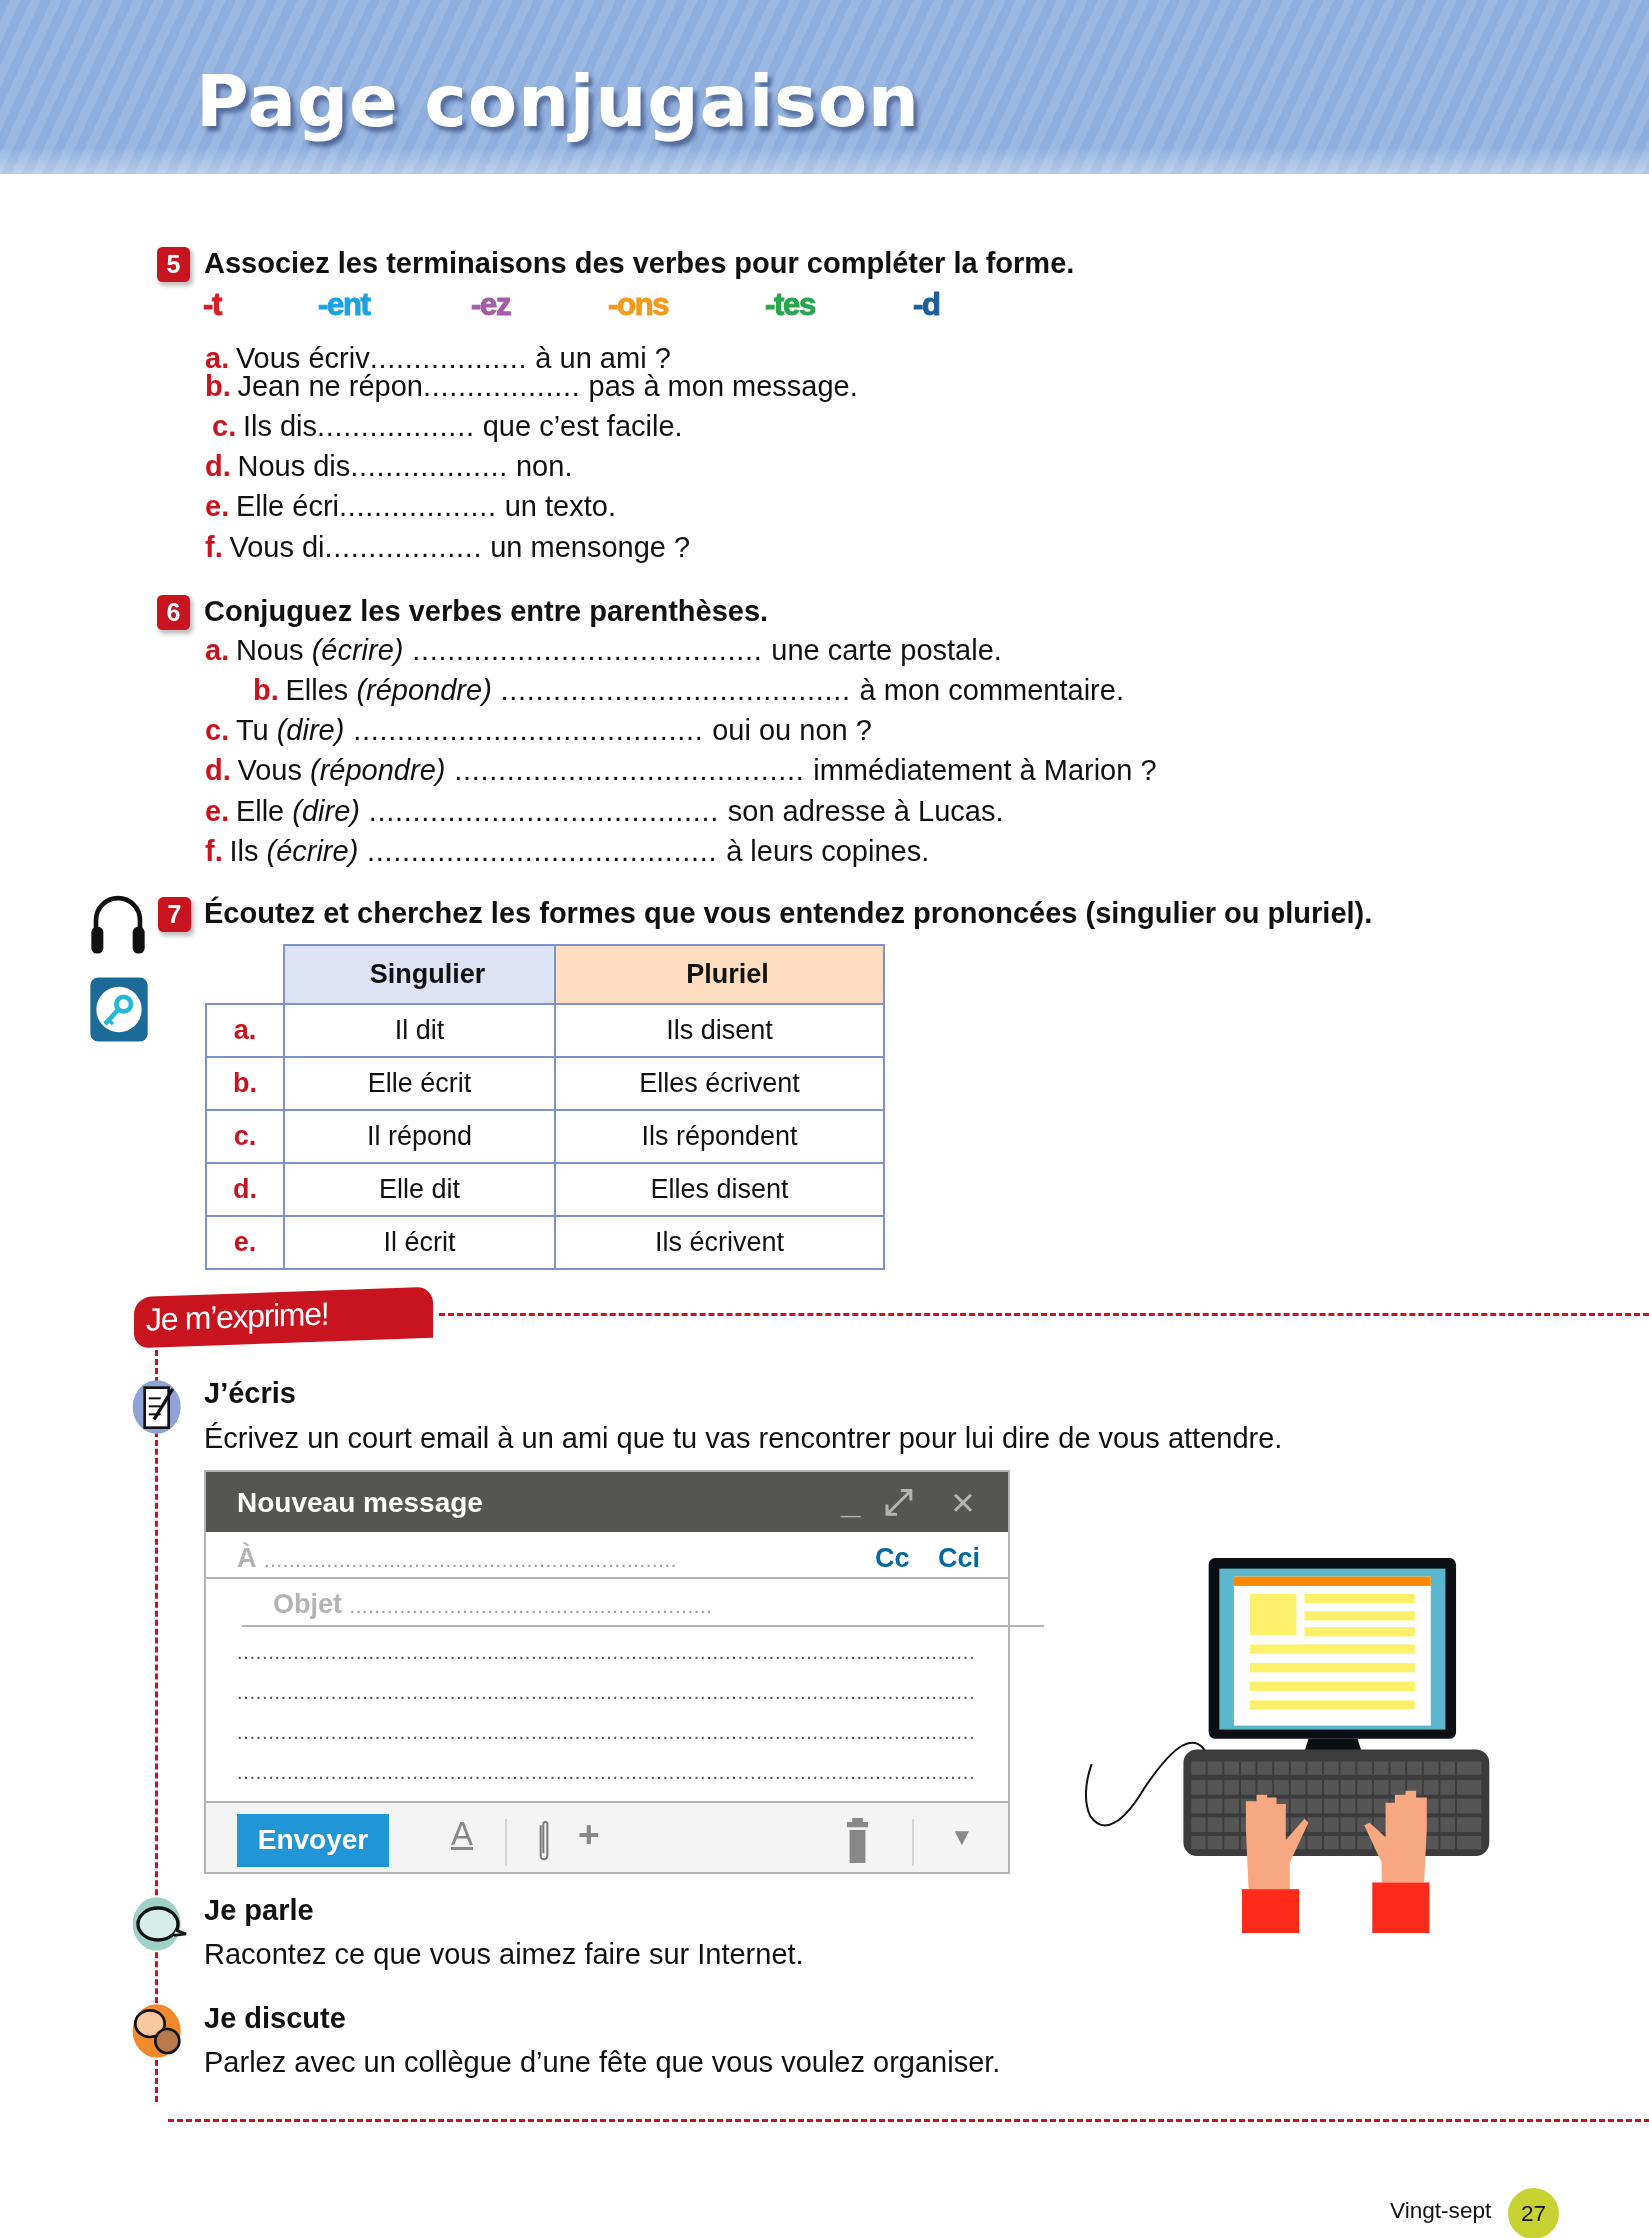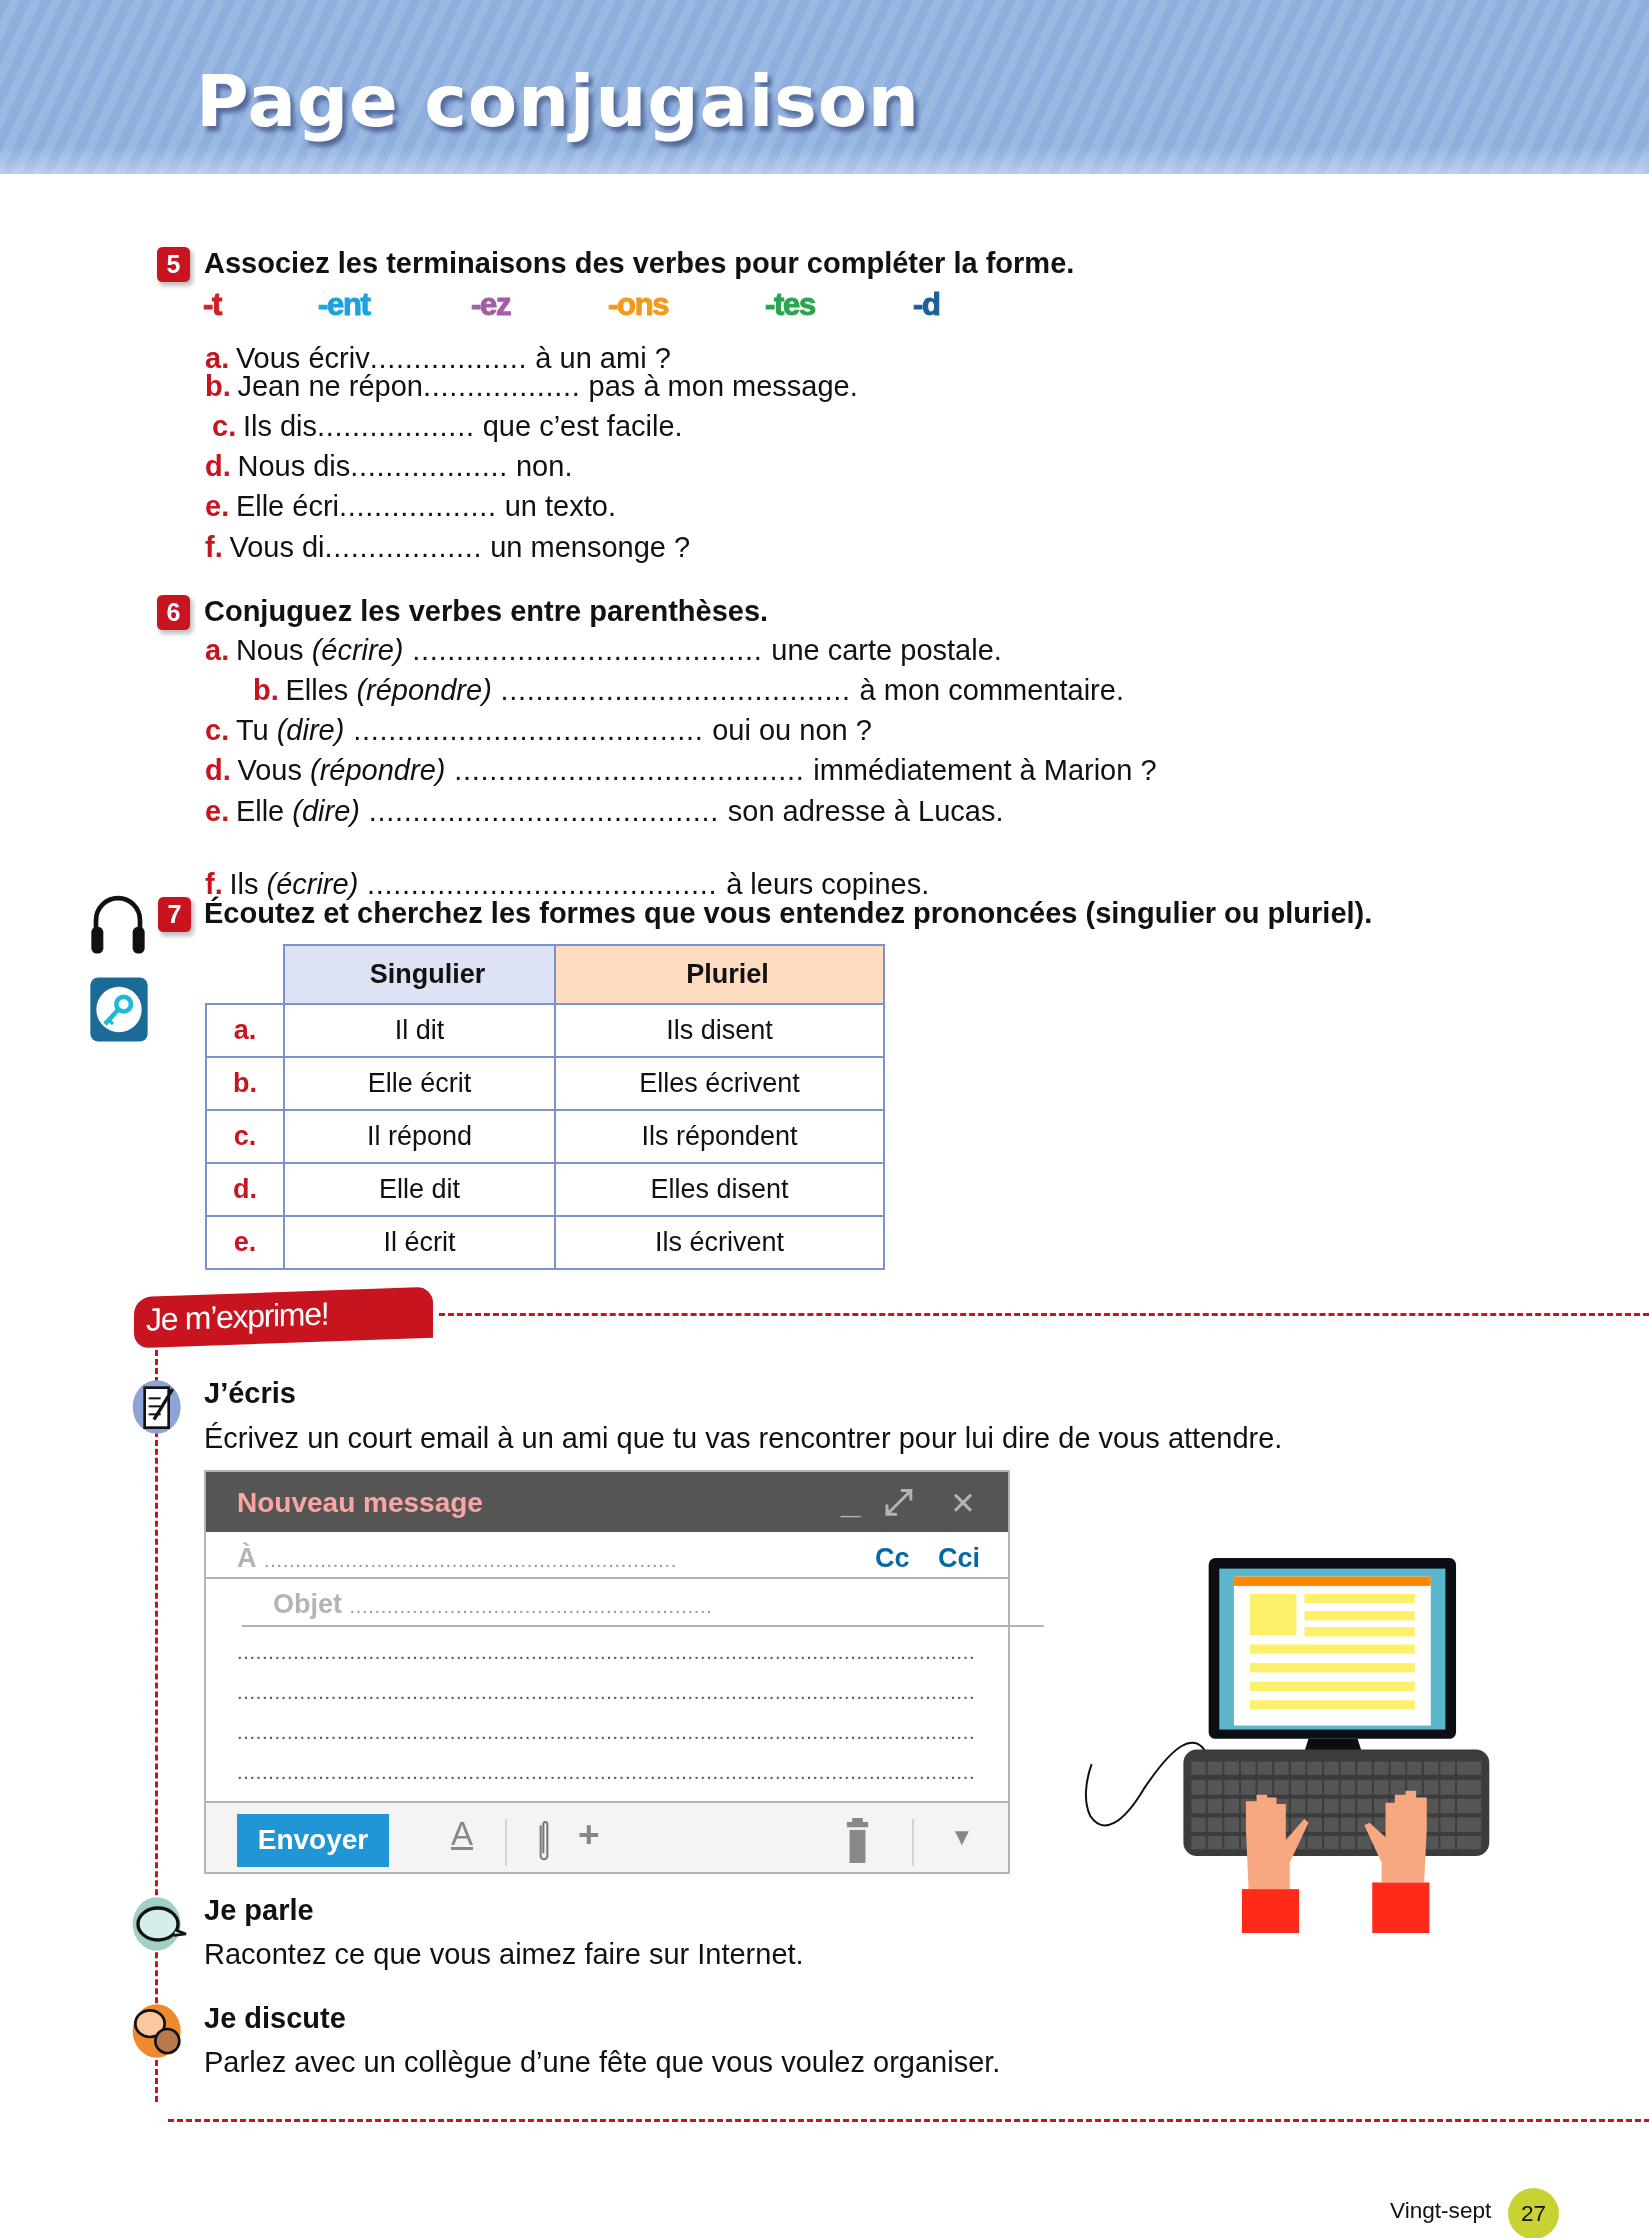--- a/index.html
+++ b/index.html
@@ -42,21 +42,21 @@
     border-radius:17.3px 16px 0 14.6px; transform:skewY(-2deg); }
   .exp-tab span { position:absolute; left:12px; top:5.3px; color:#fff; font-size:32px; letter-spacing:-1.3px; }
   .dash-h { position:absolute; height:0; border-top:3.3px dashed #c8141e; }
   .dash-v { position:absolute; width:0; border-left:3.3px dashed #c8141e; }
   .sub-title { position:absolute; font-size:29px; font-weight:bold; }
   .sub-text { position:absolute; font-size:29px; white-space:nowrap; }
 
   
   .mail { position:absolute; left:204px; top:1470px; width:802px; height:400px; border:2.7px solid #b4b4b4; background:#fff; }
   .mail-head { position:absolute; left:0; top:0; width:100%; height:60px; background:#555554; }
-  .mail-head .t { position:absolute; left:31px; top:14.6px; color:#fca5a5; font-size:28px; font-weight:bold; }
+  .mail-head .t { position:absolute; left:31px; top:14.6px; color:#ffffff; font-size:28px; font-weight:bold; }
   .mail-ctrl { position:absolute; top:9.3px; color:#b4b4b4; font-size:35px; font-weight:bold; }
   .mail-row { position:absolute; left:0; width:100%; border-bottom:2.7px solid #b4b4b4; }
   .mail-row .f { position:absolute; left:31px; color:#b4b4b4; font-size:27px; font-weight:bold; }
   .mail-row .d { color:#999; font-weight:normal; font-size:20px; letter-spacing:0.7px; }
   .cc { position:absolute; color:#0369a1; font-size:27px; font-weight:bold; }
   .body-line { position:absolute; left:31px; color:#555; font-size:20px; letter-spacing:0.7px; white-space:nowrap; overflow:hidden; width:738px; }
   .mail-foot { position:absolute; left:0; bottom:0; width:100%; height:69px; background:#f4f4f4; border-top:2.7px solid #b4b4b4; }
   .send { position:absolute; left:31px; top:10.6px; width:152px; height:53px; background:#2196d6; color:#fff;
     font-size:28px; font-weight:bold; text-align:center; line-height:52px; }
   .tool { position:absolute; color:#888; }
@@ -113,21 +113,21 @@
 </div>
 <div class="line" style="left:205px;top:714px;">
   <span class="lbl">c.</span><span>Tu </span><em>(dire)</em><span class="dots"> ........................................ </span><span>oui ou non ?</span>
 </div>
 <div class="line" style="left:205px;top:754px;">
   <span class="lbl">d.</span><span>Vous </span><em>(répondre)</em><span class="dots"> ........................................ </span><span>immédiatement à Marion ?</span>
 </div>
 <div class="line" style="left:205px;top:795px;">
   <span class="lbl">e.</span><span>Elle </span><em>(dire)</em><span class="dots"> ........................................ </span><span>son adresse à Lucas.</span>
 </div>
-<div class="line" style="left:205px;top:835px;margin-top:33px;">
+<div class="line" style="left:205px;top:835px;">
   <span class="lbl">f.</span><span>Ils </span><em>(écrire)</em><span class="dots"> ........................................ </span><span>à leurs copines.</span>
 </div>
 
 <svg class="abs" style="left:88px;top:890px;" width="60" height="67" viewBox="0 0 90 100">
   <path d="M12 60 V45 A33 33 0 0 1 78 45 V60" fill="none" stroke="#111" stroke-width="7"></path>
   <rect x="5" y="55" width="18" height="40" rx="8" fill="#111"></rect>
   <rect x="67" y="55" width="18" height="40" rx="8" fill="#111"></rect>
 </svg>
 <svg class="abs" style="left:89px;top:976px;" width="60" height="67" viewBox="0 0 90 100">
   <rect x="2" y="2" width="86" height="96" rx="12" fill="#1c6a98"></rect>

